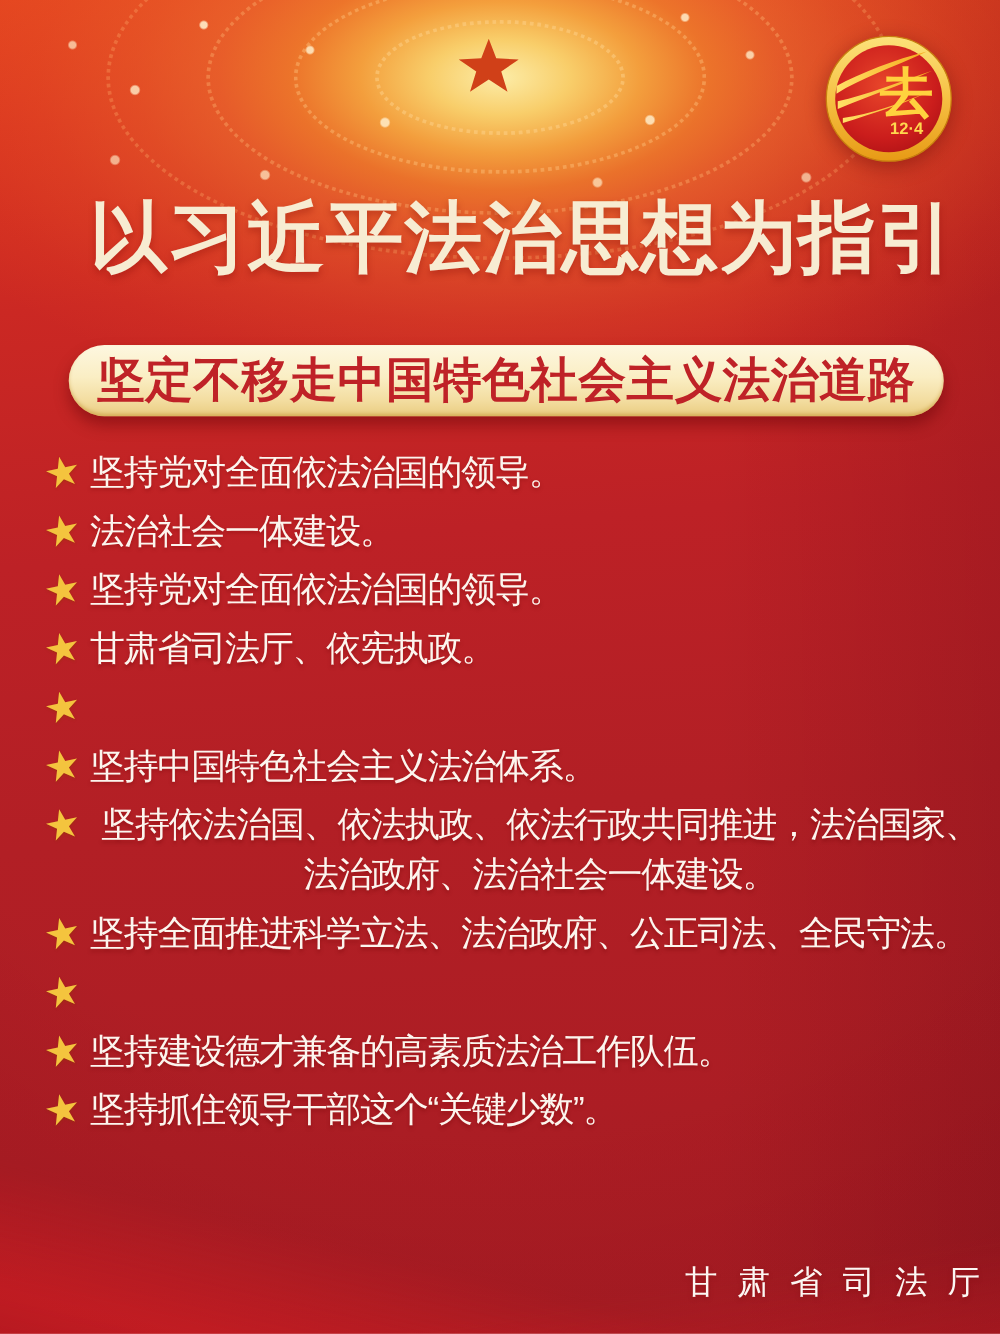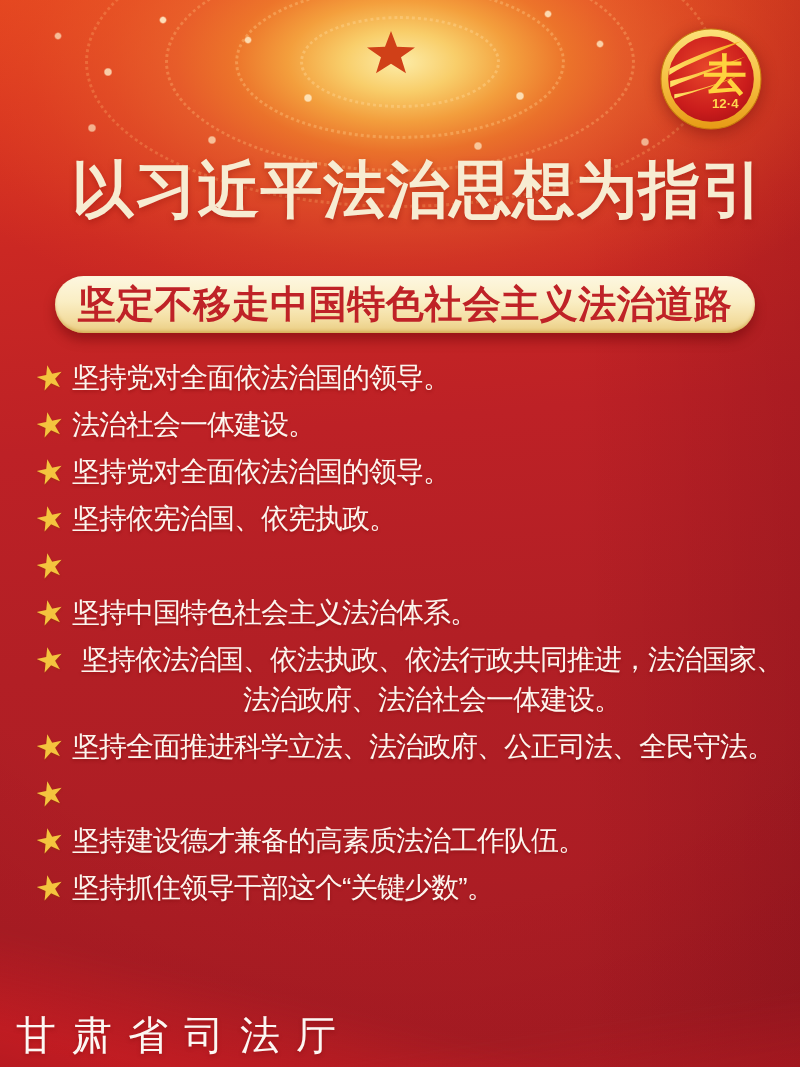--- a/index.html
+++ b/index.html
@@ -105,23 +105,23 @@
   }
   .txt {
     font-size:28px; line-height:40px; letter-spacing:-1px;
     font-weight:400; color:#fcf5ee;
     text-shadow:0 2px 3px rgba(110,0,5,.35);
     text-align:center;
   }
 
   .footer {
     position:absolute; left:0; top:1008px; width:800px;
-    text-align:left;
+    text-align:right;
     font-family:"Liberation Serif","DejaVu Serif",serif;
-    font-size:40px; color:#fcf7f3;
+    font-size:26px; color:#fcf7f3;
     letter-spacing:16px; text-indent:16px;
     text-shadow:0 2px 4px rgba(110,0,5,.3);
     white-space:nowrap;
   }
 </style>
 </head>
 <body>
 
 <div class="decor">
   <div class="glow"></div>
@@ -179,21 +179,21 @@
     <div class="row">
       <span class="star">★</span>
       <span class="txt">法治社会一体建设。</span>
     </div>
     <div class="row">
       <span class="star">★</span>
       <span class="txt">坚持党对全面依法治国的领导。</span>
     </div>
     <div class="row">
       <span class="star">★</span>
-      <span class="txt">坚持依宪治国、依宪执政。</span>
+      <span class="txt">甘肃省司法厅、依宪执政。</span>
     </div>
     <div class="row">
       <span class="star">★</span>
     </div>
     <div class="row">
       <span class="star">★</span>
       <span class="txt">坚持中国特色社会主义法治体系。</span>
     </div>
     <div class="row">
       <span class="star">★</span>

